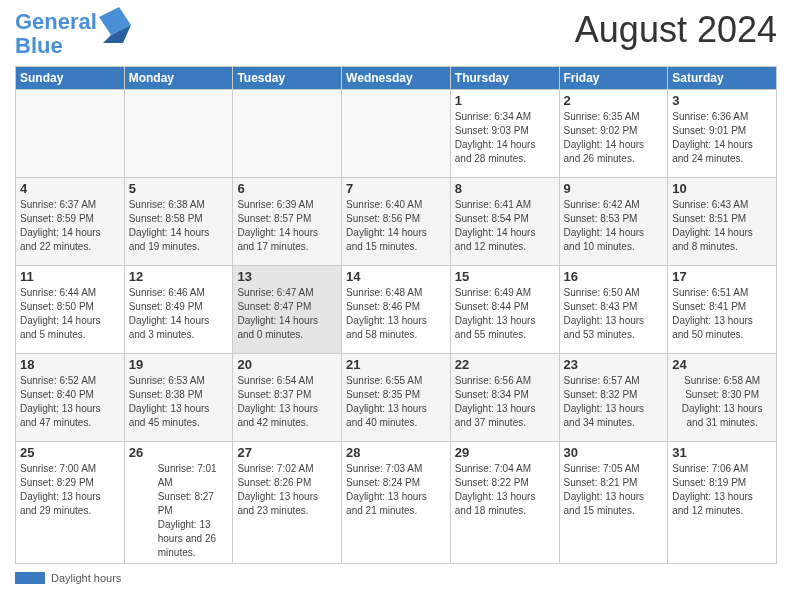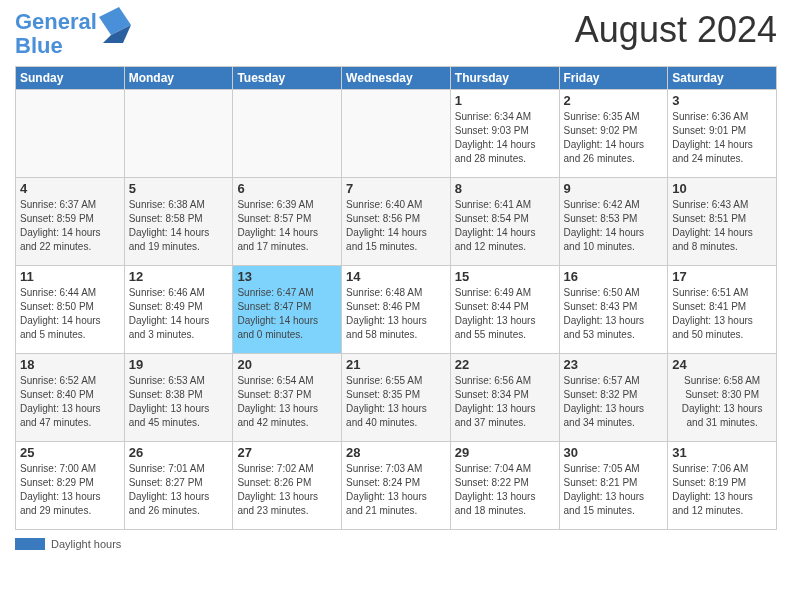--- a/index.html
+++ b/index.html
@@ -200,21 +200,21 @@
           <div class="day-info" style="white-space: pre-line;">Sunrise: 6:44 AM
 Sunset: 8:50 PM
 Daylight: 14 hours and 5 minutes.</div>
         </td>
         <td style="background: rgb(255, 255, 255);">
           <div class="day-num">12</div>
           <div class="day-info" style="white-space: pre-line;">Sunrise: 6:46 AM
 Sunset: 8:49 PM
 Daylight: 14 hours and 3 minutes.</div>
         </td>
-        <td style="background: #7dd3fc;">
+        <td style="background: #e5e5e5;">
           <div class="day-num">13</div>
           <div class="day-info" style="white-space: pre-line;">Sunrise: 6:47 AM
 Sunset: 8:47 PM
 Daylight: 14 hours and 0 minutes.</div>
         </td>
         <td style="background: rgb(255, 255, 255);">
           <div class="day-num">14</div>
           <div class="day-info" style="white-space: pre-line;">Sunrise: 6:48 AM
 Sunset: 8:46 PM
 Daylight: 13 hours and 58 minutes.</div>
@@ -284,21 +284,21 @@
       </tr>
       <tr>
         <td style="background: rgb(255, 255, 255);">
           <div class="day-num">25</div>
           <div class="day-info" style="white-space: pre-line;">Sunrise: 7:00 AM
 Sunset: 8:29 PM
 Daylight: 13 hours and 29 minutes.</div>
         </td>
         <td style="background: rgb(255, 255, 255);">
           <div class="day-num">26</div>
-          <div class="day-info" style="white-space: pre-line;">Sunrise: 7:01 AM
+          <div class="day-info" style="white-space: pre-line; margin-left: 29px;">Sunrise: 7:01 AM
 Sunset: 8:27 PM
 Daylight: 13 hours and 26 minutes.</div>
         </td>
         <td style="background: rgb(255, 255, 255);">
           <div class="day-num">27</div>
           <div class="day-info" style="white-space: pre-line;">Sunrise: 7:02 AM
 Sunset: 8:26 PM
 Daylight: 13 hours and 23 minutes.</div>
         </td>
         <td style="background: rgb(255, 255, 255);">

